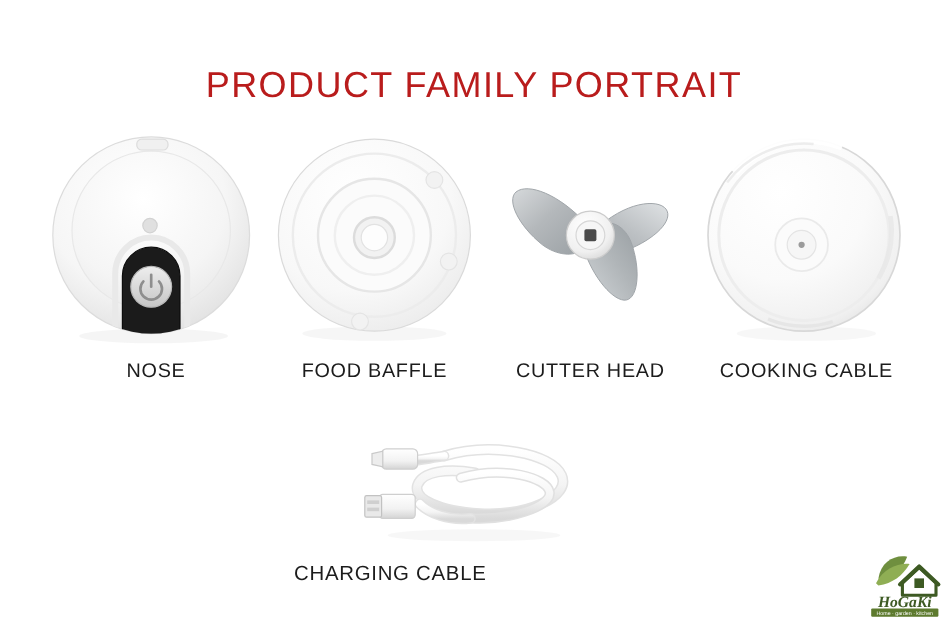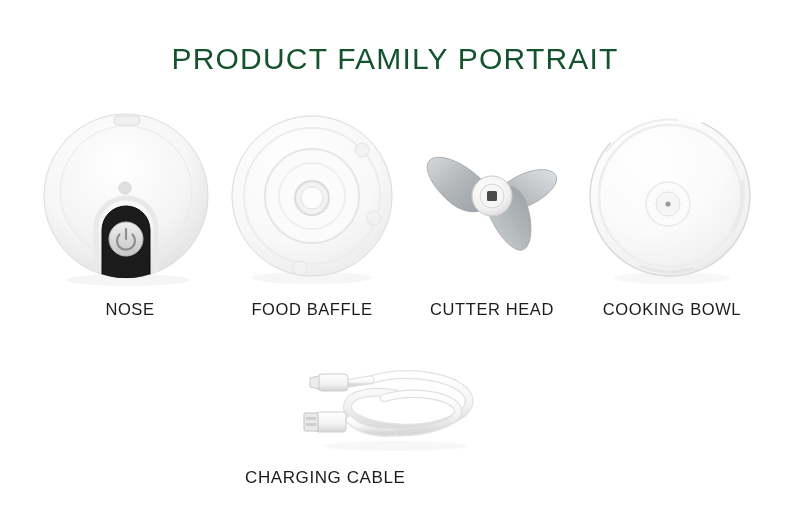--- a/index.html
+++ b/index.html
@@ -6,24 +6,24 @@
   body{
     width:790px;height:519px;
     background:#ffffff;
     font-family:"Liberation Sans", sans-serif;
     position:relative;overflow:hidden;
   }
   .page{position:absolute;inset:0;}
 
   
   .title{
-    position:absolute;top:42px;left:0;width:790px;
+    position:absolute;top:55px;left:0;width:790px;
     text-align:center;
     font-size:30px;letter-spacing:1.2px;
-    color:#14532d;font-weight:400;
+    color:#b91c1c;font-weight:400;
   }
 
   
   .row{position:absolute;top:108px;left:0;width:790px;height:180px;}
   .cell{position:absolute;top:0;height:180px;}
   .cell.c0{left:40px;width:180px;}
   .cell.c1{left:222px;width:180px;}
   .cell.c2{left:402px;width:180px;}
   .cell.c3{left:582px;width:180px;}
 
@@ -176,21 +176,21 @@
         <circle cx="86" cy="96" r="2.6" fill="#9b9b9b"></circle>
         <path d="M58 158 A80 80 0 0 0 112 160" fill="none" stroke="#e6e6e6" stroke-width="3"></path>
       </svg>
     </div>
   </div>
 
   <div class="labels">
     <div class="lab c0">NOSE</div>
     <div class="lab c2">CUTTER HEAD</div>
     <div class="lab c1">FOOD BAFFLE</div>
-    <div class="lab c3">COOKING BOWL</div>
+    <div class="lab c3">COOKING CABLE</div>
   </div>
 
   <div style="position:absolute;left:300px;top:358px;width:190px;height:95px;">
     <svg width="190" height="95" viewBox="0 0 190 95">
       <defs>
         <linearGradient id="wire" x1="0" y1="0" x2="0" y2="1">
           <stop offset="0%" stop-color="#ffffff"></stop>
           <stop offset="55%" stop-color="#f4f4f4"></stop>
           <stop offset="100%" stop-color="#d9d9d9"></stop>
         </linearGradient>
@@ -223,14 +223,26 @@
         <rect x="12" y="2" width="30" height="20" rx="3" fill="url(#plugG)" stroke="#cfcfcf" stroke-width="1"></rect>
         <rect x="0" y="3" width="14" height="18" rx="1.5" fill="#e9e9e9" stroke="#c2c2c2" stroke-width="1"></rect>
         <rect x="2" y="7" width="10" height="3" fill="#cfcfcf"></rect>
         <rect x="2" y="13" width="10" height="3" fill="#cfcfcf"></rect>
       </g>
     </svg>
   </div>
 
   <div class="cable-label">CHARGING CABLE</div>
 
+  <div class="logo">
+    <svg width="64" height="56" viewBox="0 0 64 56">
+      <path d="M10 26 C 12 12 24 6 34 8 C 30 18 24 24 14 28 Z" fill="#6f8f3f"></path>
+      <path d="M8 30 C 14 18 26 13 36 14 C 30 24 22 30 10 32 Z" fill="#8fae54"></path>
+      <path d="M30 30 L44 17 L58 30 L58 40 L30 40 Z" fill="#ffffff" stroke="#3d5a23" stroke-width="2.6" stroke-linejoin="round"></path>
+      <path d="M28 31 L44 16 L60 31" fill="none" stroke="#3d5a23" stroke-width="3.4" stroke-linecap="round" stroke-linejoin="round"></path>
+      <rect x="40" y="26" width="8" height="8" fill="#3d5a23"></rect>
+      <text x="32" y="50" text-anchor="middle" font-family="'Liberation Serif', serif" font-size="13" font-weight="bold" font-style="italic" fill="#3d5a23">HoGaKi</text>
+      <rect x="4" y="51" width="56" height="7" rx="1" fill="#5d7a2e"></rect>
+      <text x="32" y="56.4" text-anchor="middle" font-family="'Liberation Sans', sans-serif" font-size="4.4" fill="#ffffff">Home · garden · kitchen</text>
+    </svg>
+  </div>
 
 </div>
 
 </body></html>

